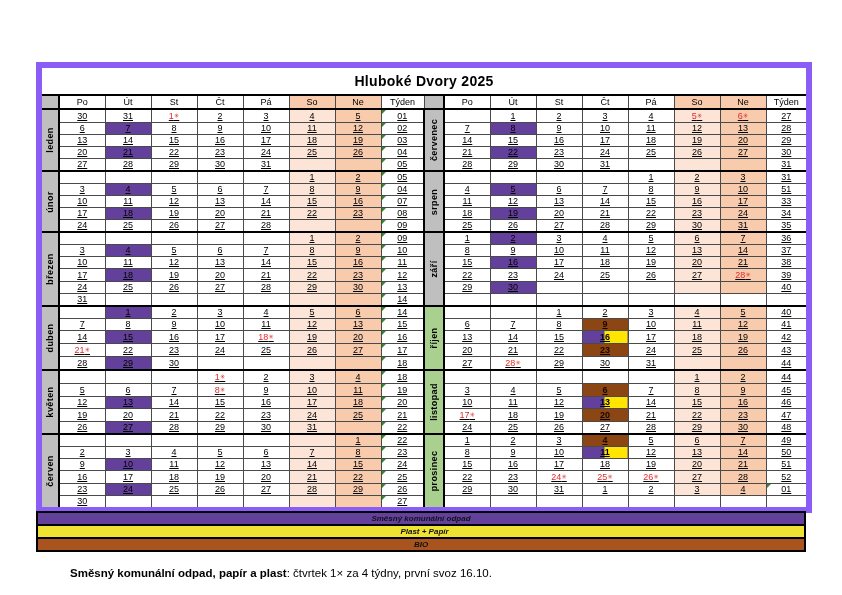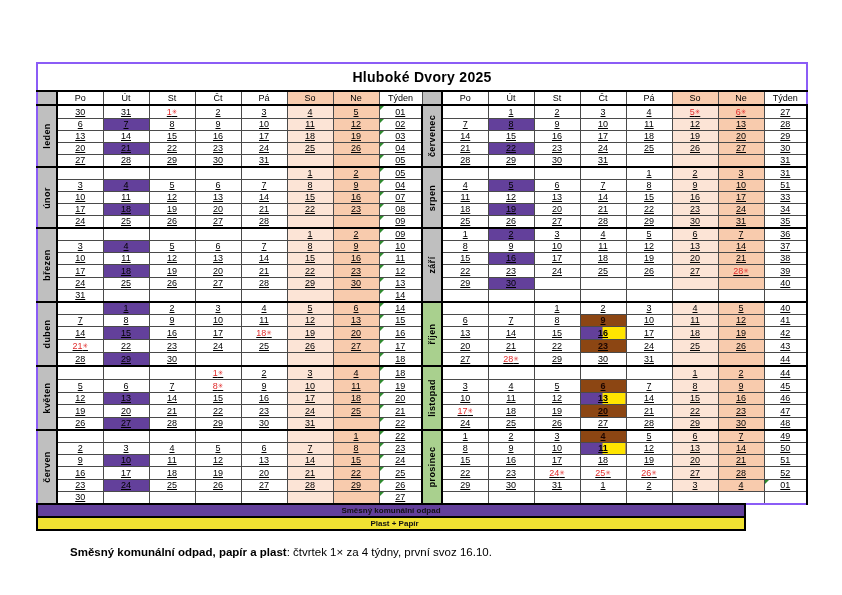--- a/index.html
+++ b/index.html
@@ -1,19 +1,19 @@
 <!DOCTYPE html>
 <html style="--purple: #63409B; --yellow: #FFE500; --bio-brown: #8C4613; --legend-yellow: #F0E232; --legend-brown: #A9541E; --sat-bg: #FCE4D6; --sun-bg: #F8CBAD; --label-gray: #BFBFBF; --label-green: #A9D08E; --holiday-red: #E02B2B; --triangle-green: #2E8B2E;"><head>
 <meta charset="utf-8">
 <style>
   html,body{margin:0;padding:0;background:#fff;}
   .page{position:relative;width:842px;height:595px;background:#fff;overflow:hidden;
         font-family:"Liberation Sans","DejaVu Sans",sans-serif;color:#000;}
   .sheet{position:absolute;left:36px;top:62px;width:770px;}
-  table.cal{border-collapse:collapse;table-layout:fixed;width:770px;border:2px solid #8b5cf6;font-size:9px;}
+  table.cal{border-collapse:collapse;table-layout:fixed;width:770px;border:6px solid #8b5cf6;font-size:9px;}
   .cal th,.cal td{border:1px solid #4a4a4a;padding:0;text-align:center;overflow:hidden;white-space:nowrap;}
   .title-row th{height:26px;font-size:14px;font-weight:bold;background:#fff;border:1px solid #000;border-bottom:2px solid #000;letter-spacing:.3px;}
   #head-row th{height:12px;font-weight:normal;line-height:12px;margin-top:18px;}
   #head-row .whead{background:var(--sun-bg);}
   #head-row .month-head{background:var(--label-gray);border-right:2px solid #000;}
   tbody tr{height:12px;text-decoration:underline;}
   tbody td{line-height:11px;}
   .mstart td{border-top:2px solid #000;}
   td.month{background:var(--label-gray);border-right:2px solid #000;position:relative;}
   td.month.green{background:var(--label-green);}
@@ -21,21 +21,21 @@
                 font-weight:bold;font-size:9px;letter-spacing:.4px;}
   td.sat{background:var(--sat-bg);}
   td.sun{background:var(--sun-bg);}
   td.week{border-right:2px solid #000;position:relative;}
   td.week.tri::before{content:"";position:absolute;top:0;left:0;border-top:4px solid var(--triangle-green);border-right:4px solid transparent;}
   td.y-p{background:var(--purple);}
   td.y-b{background:var(--bio-brown);font-weight:bold;color:#1c0500;}
   td.y-s{background:linear-gradient(90deg,var(--purple) 0 50%,var(--yellow) 50% 100%);font-weight:bold;}
   td.y-h{color:var(--holiday-red);}
   .sym{font-size:6.5px;vertical-align:1px;}
-  .legend{width:710px;}
+  .legend{width:770px;font-style:italic;}
   .bar{box-sizing:border-box;height:15px;margin-top:-2px;border:2px solid #000;
        display:flex;align-items:center;justify-content:center;
        font-size:8px;font-weight:bold;color:#111;}
   .bar-smesny{background:var(--purple);}
   .bar-plast{background:var(--legend-yellow);padding-left:7px;}
   .bar-bio{background:var(--legend-brown);}
   .notes{margin:14px 0 0 26px;font-size:11.5px;line-height:15.5px;}
   .notes p{margin:8px;}
 </style>
 </head>
@@ -701,19 +701,20 @@
             <td class=""></td>
             <td class=""></td>
             <td class="week"></td>
           </tr>
         </tbody>
     </table>
 
     <div class="legend">
       <div class="bar bar-smesny">Směsný komunální odpad</div>
       <div class="bar bar-plast">Plast + Papír</div>
+      <div class="bar bar-bio">BIO</div>
     </div>
 
     <div class="notes">
       <p><b>Směsný komunální odpad, papír a plast</b><span>: čtvrtek 1× za 4 týdny, první svoz 16.10.</span></p>
     </div>
   </div>
 </div>
 
 </body></html>

